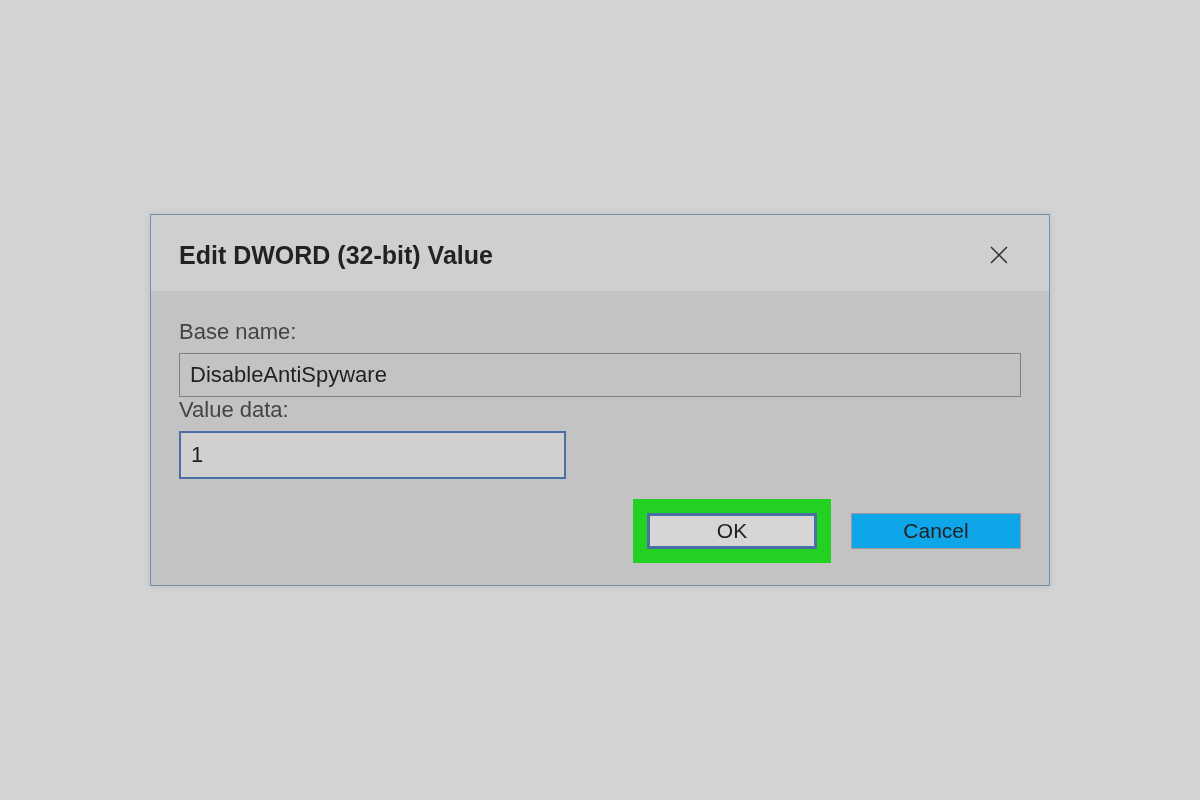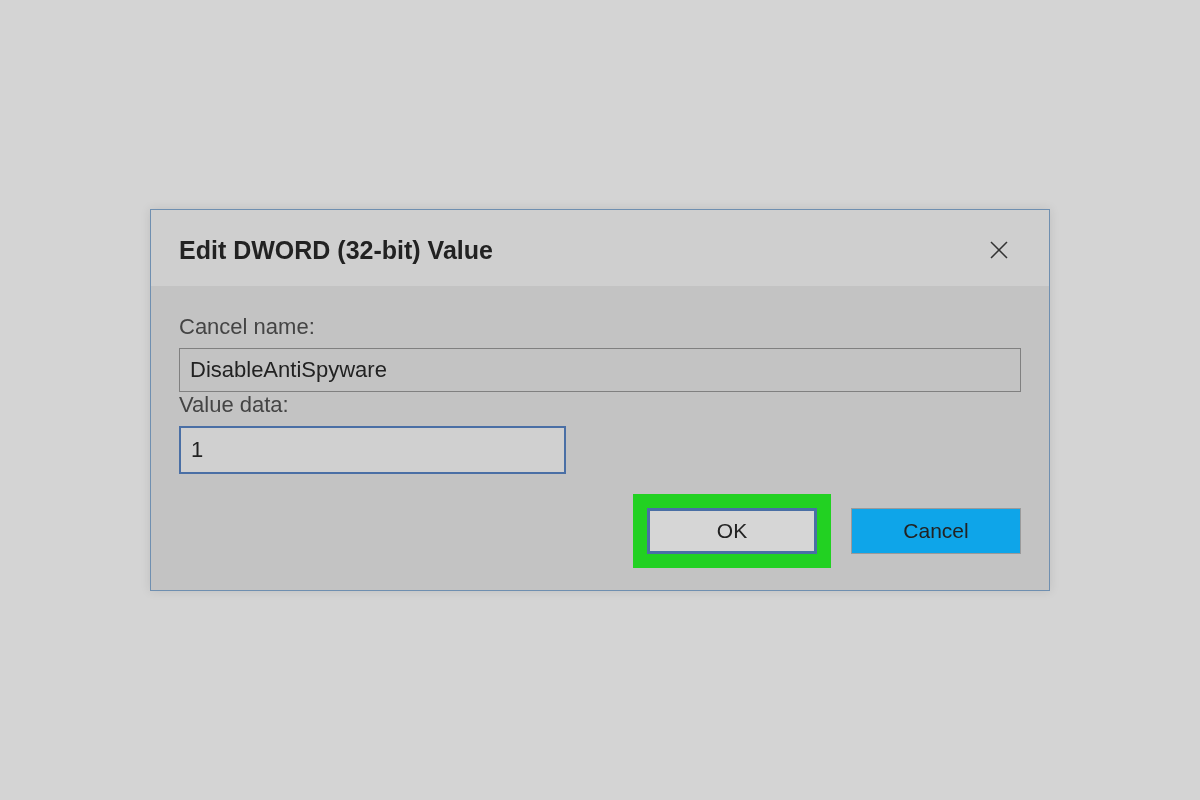--- a/index.html
+++ b/index.html
@@ -159,21 +159,21 @@
     }
     
     .highlight-box {
       background: #22d122;
       padding: 14px;
       display: inline-flex;
     }
     
     .btn {
       width: 170px;
-      height: 46px;
+      height: 36px;
       background: #d4d4d4;
       border: 1px solid #a0a0a0;
       font-size: 21px;
       color: #222;
       cursor: pointer;
       font-family: inherit;
       display: flex;
       align-items: center;
       justify-content: center;
     }
@@ -198,21 +198,21 @@
     <div class="close-btn">
       <svg viewBox="0 0 24 24" fill="none">
         <line x1="4" y1="4" x2="20" y2="20"></line>
         <line x1="20" y1="4" x2="4" y2="20"></line>
       </svg>
     </div>
   </div>
 
   <div class="content">
     
-    <label class="field-label">Cancel name:</label>
+    <label class="field-label">Base name:</label>
     <input type="text" class="name-input" readonly="" value="DisableAntiSpyware" style="">
     
     <div class="lower-row">
 
       <div class="left-col">
         <label class="field-label">Value data:</label>
         <input type="text" class="value-input" value="1" style="">
       </div>
 
     </div>

